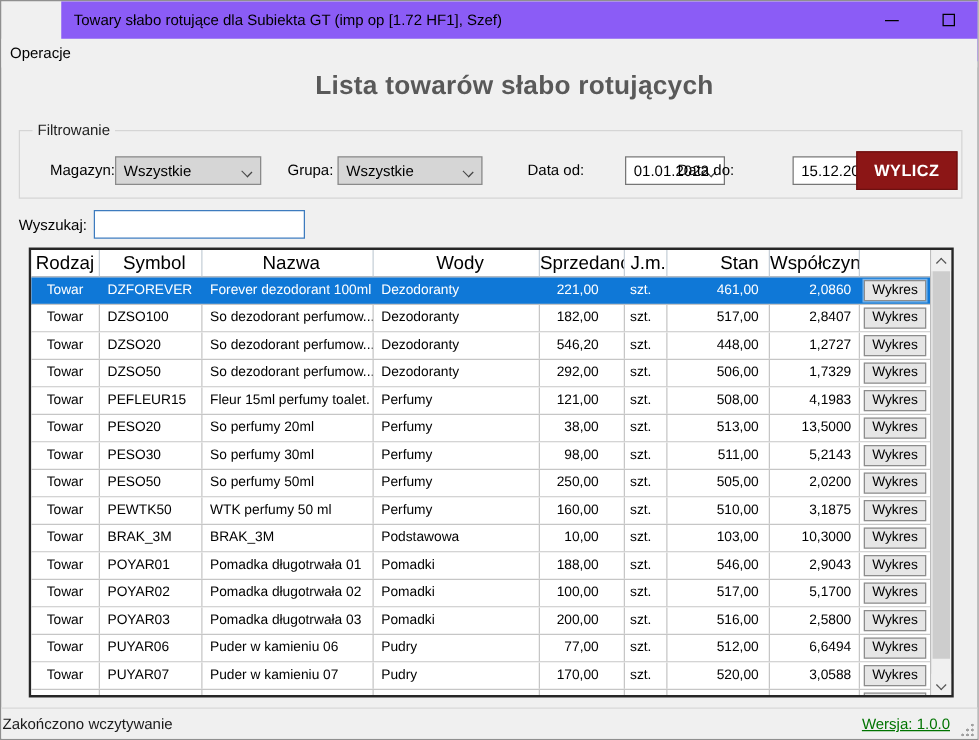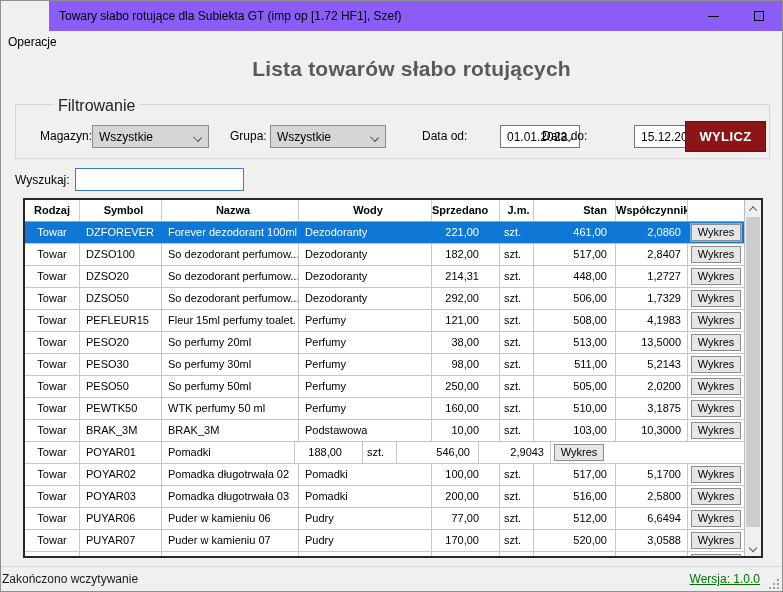--- a/index.html
+++ b/index.html
@@ -24,21 +24,21 @@
   .menu-item { display: inline-block; padding: 0 7px; line-height: 23px; font-size: 12px; color: #000; }
 
   
   .page-title { position: absolute; left: 0; top: 56px; width: 100%; text-align: center;
                 font-size: 21px; font-weight: bold; color: #595959; letter-spacing: .2px; margin-left: 20px; }
 
   
   .groupbox { position: absolute; left: 14px; top: 103px; width: 755px; height: 55px;
               border: 1px solid #d5d5d5; }
   .groupbox-label { position: absolute; left: 10px; top: -8px; background: #f0f0f0;
-                    padding: 0 4px; font-size: 16px; color: #222; margin-left: 28px; }
+                    padding: 0 4px; font-size: 12px; color: #222; }
   .fld-label { position: absolute; font-size: 12px; color: #000; top: 24px; }
   .lbl-magazyn { left: 24px; } .lbl-grupa { left: 214px; } .lbl-dataod { left: 406px; } .lbl-datado { left: 526px; }
   .combo { position: absolute; top: 20px; height: 23px; border: 1px solid #8a8a8a; background: #d6d6d6;
            font-size: 12px; color: #000; display: flex; align-items: center; padding-left: 6px; }
   .combo-magazyn { left: 76px; width: 117px; }
   .combo-grupa { left: 254px; width: 116px; }
   .combo-date { background: #ffffff; border-color: #767676; margin-left: 46px; }
   .combo-dataod { left: 438px; width: 80px; }
   .combo-datado { left: 572px; width: 83px; }
   .chev { position: absolute; right: 7px; top: 8px; width: 7px; height: 7px;
@@ -53,22 +53,22 @@
   .search-label { position: absolute; left: 14px; top: 172px; font-size: 12px; color: #000; }
   .search-input { position: absolute; left: 74px; top: 167px; width: 169px; height: 23px;
                   border: 1px solid #3d7bbe; background: #fff; font-size: 12px;
                   font-family: "Liberation Sans", sans-serif; padding: 0 3px; outline: none; }
 
   
   .grid { position: absolute; left: 22px; top: 197px; width: 740px; height: 360px;
           background: #ffffff; border: 2px solid #262626; overflow: hidden; }
   .grid-inner { position: absolute; left: 0; top: 0; right: 17px; bottom: 0; overflow: hidden; }
   .g-header { display: flex; height: 22px; background: #ffffff; border-bottom: 1px solid #9aa4ae; }
-  .g-hcell { font-size: 11px; color: #000; text-align: center; line-height: 21px;
-             border-right: 1px solid #c6cfd8; overflow: hidden; white-space: nowrap; font-weight: bold; }
+  .g-hcell { font-size: 15px; color: #000; text-align: center; line-height: 21px;
+             border-right: 1px solid #c6cfd8; overflow: hidden; white-space: nowrap; }
   .g-hcell:last-child { border-right: none; }
   .t-row { display: flex; height: 22px; border-bottom: 1px solid #c6c6c6; background: #fff; }
   .t-cell { font-size: 11px; color: #000; line-height: 21px; border-right: 1px solid #c6c6c6;
             overflow: hidden; white-space: nowrap; }
   .t-cell:last-child { border-right: none; }
   .col-0 { width: 55px; text-align: center; }
   .col-1 { width: 82px; padding-left: 6px; }
   .col-2 { width: 137px; padding-left: 6px; }
   .col-3 { width: 133px; padding-left: 6px; }
   .col-4 { width: 68px; text-align: right; padding-right: 20px; }
@@ -206,21 +206,21 @@
     <div class="t-cell col-8">
       <button class="wykres-btn">Wykres</button>
     </div>
   </div>
 
   <div class="t-row">
     <div class="t-cell col-0">Towar</div>
     <div class="t-cell col-1">DZSO20</div>
     <div class="t-cell col-2">So dezodorant perfumow...</div>
     <div class="t-cell col-3">Dezodoranty</div>
-    <div class="t-cell col-4">214,31</div>
+    <div class="t-cell col-4">546,20</div>
     <div class="t-cell col-5">szt.</div>
     <div class="t-cell col-6">448,00</div>
     <div class="t-cell col-7">1,2727</div>
     <div class="t-cell col-8">
       <button class="wykres-btn">Wykres</button>
     </div>
   </div>
 
   <div class="t-row">
     <div class="t-cell col-0">Towar</div>
@@ -316,20 +316,21 @@
     <div class="t-cell col-6">103,00</div>
     <div class="t-cell col-7">10,3000</div>
     <div class="t-cell col-8">
       <button class="wykres-btn">Wykres</button>
     </div>
   </div>
 
   <div class="t-row">
     <div class="t-cell col-0">Towar</div>
     <div class="t-cell col-1">POYAR01</div>
+    <div class="t-cell col-2">Pomadka długotrwała 01</div>
     <div class="t-cell col-3">Pomadki</div>
     <div class="t-cell col-4">188,00</div>
     <div class="t-cell col-5">szt.</div>
     <div class="t-cell col-6">546,00</div>
     <div class="t-cell col-7">2,9043</div>
     <div class="t-cell col-8">
       <button class="wykres-btn">Wykres</button>
     </div>
   </div>
 

